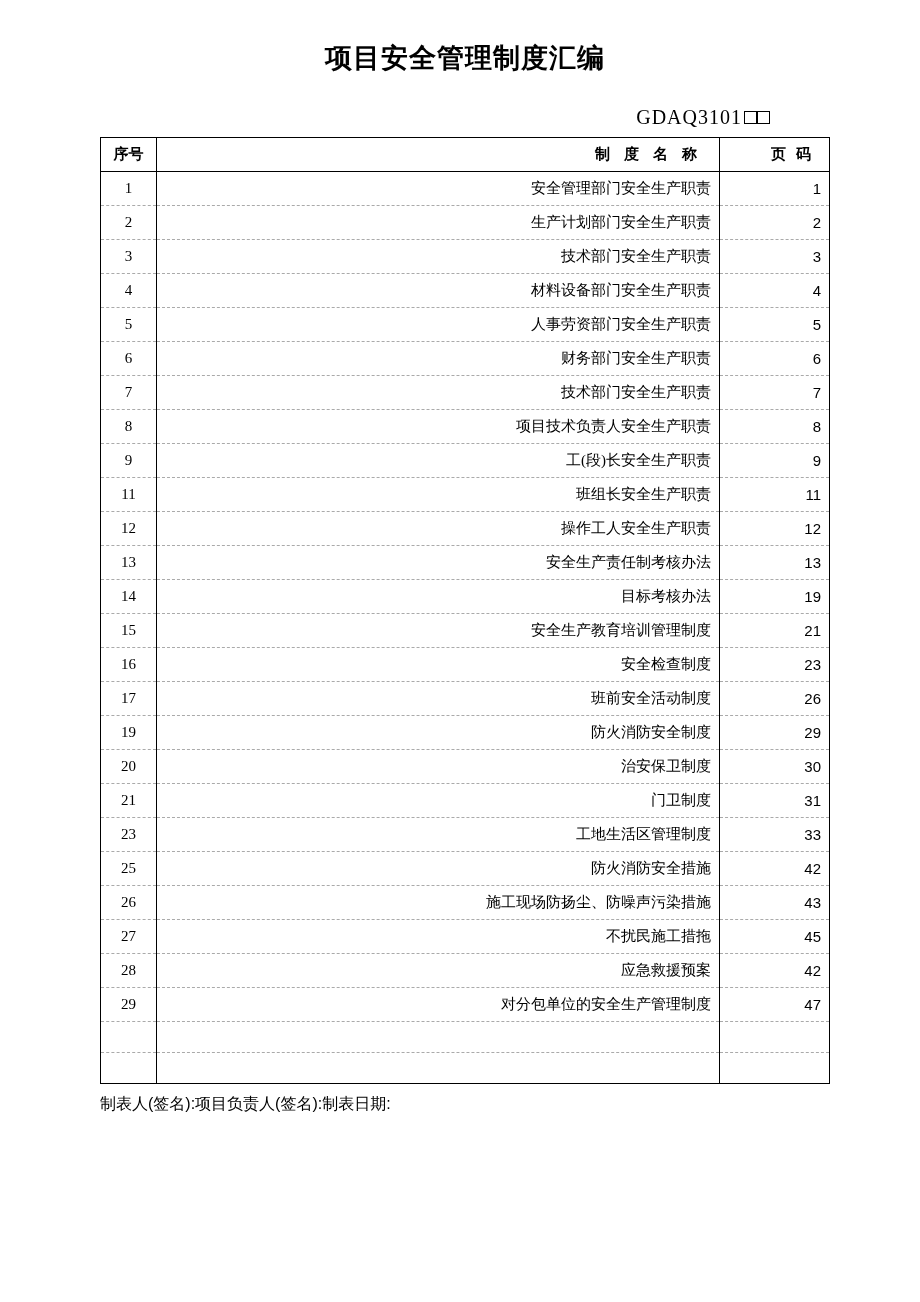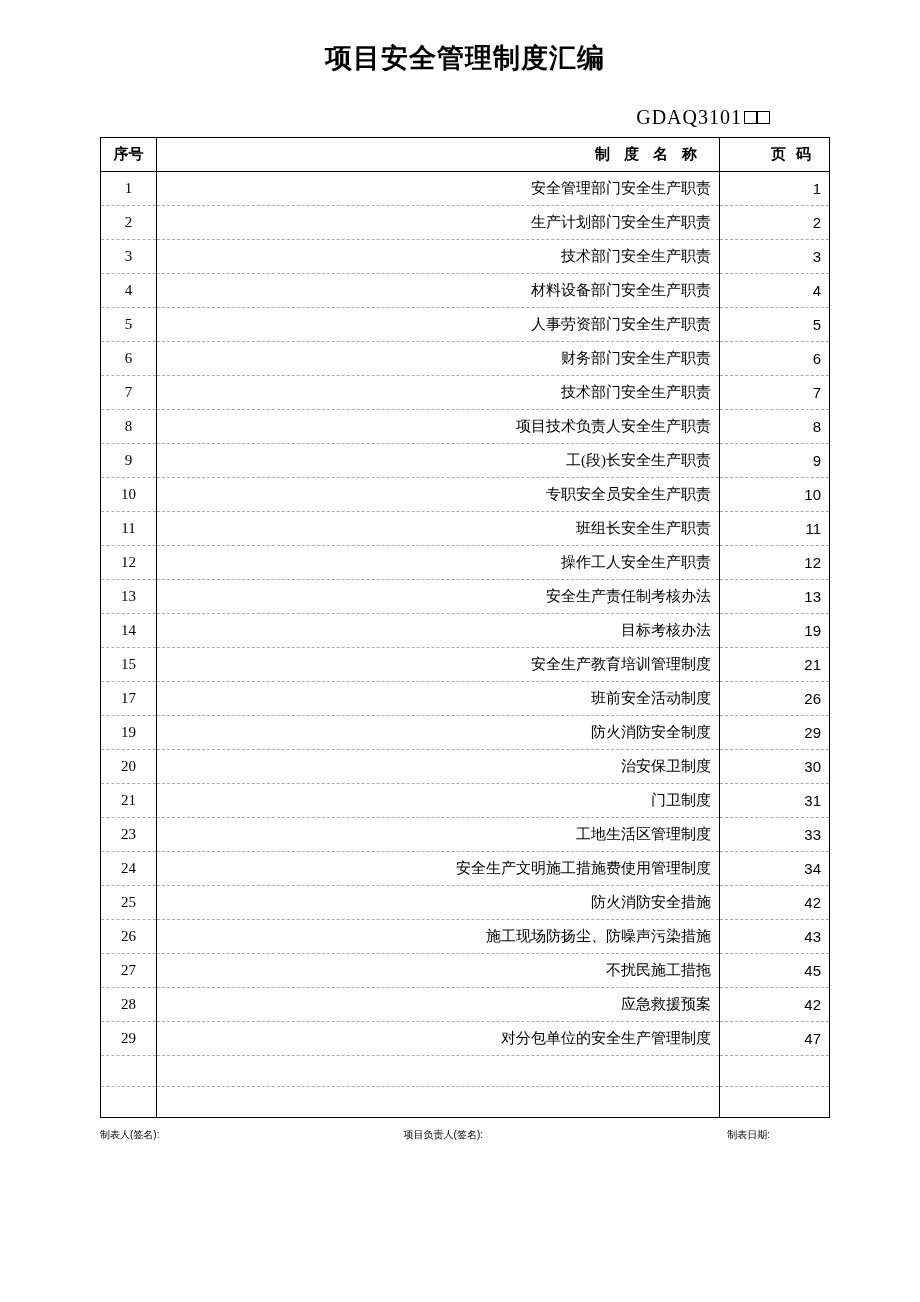--- a/index.html
+++ b/index.html
@@ -86,24 +86,23 @@
       font-family: "SimHei", sans-serif;
     }
     thead .col-seq {
       font-family: "SimHei", sans-serif;
     }
     .empty-row td {
       height: 31px;
     }
     .footer {
       margin-top: 10px;
-      font-size: 10px;
+      font-size: 16px;
       font-family: "SimHei", "黑体", sans-serif;
       display: flex;
-      justify-content: space-between;
       padding-right: 60px;
     }
     .footer span {
       display: inline-block;
     }
   </style>
 </head>
 <body>
 
 <h1 class="title">项目安全管理制度汇编</h1>
@@ -160,25 +159,20 @@
         <td class="col-seq">8</td>
         <td class="col-name">项目技术负责人安全生产职责</td>
         <td class="col-page">8</td>
       </tr>
       <tr>
         <td class="col-seq">9</td>
         <td class="col-name">工(段)长安全生产职责</td>
         <td class="col-page">9</td>
       </tr>
       <tr>
-        <td class="col-seq">10</td>
-        <td class="col-name">专职安全员安全生产职责</td>
-        <td class="col-page">10</td>
-      </tr>
-      <tr>
         <td class="col-seq">11</td>
         <td class="col-name">班组长安全生产职责</td>
         <td class="col-page">11</td>
       </tr>
       <tr>
         <td class="col-seq">12</td>
         <td class="col-name">操作工人安全生产职责</td>
         <td class="col-page">12</td>
       </tr>
       <tr>
@@ -190,20 +184,25 @@
         <td class="col-seq">14</td>
         <td class="col-name">目标考核办法</td>
         <td class="col-page">19</td>
       </tr>
       <tr>
         <td class="col-seq">15</td>
         <td class="col-name">安全生产教育培训管理制度</td>
         <td class="col-page">21</td>
       </tr>
       <tr>
+        <td class="col-seq">16</td>
+        <td class="col-name">安全检查制度</td>
+        <td class="col-page">23</td>
+      </tr>
+      <tr>
         <td class="col-seq">17</td>
         <td class="col-name">班前安全活动制度</td>
         <td class="col-page">26</td>
       </tr>
       <tr>
         <td class="col-seq">19</td>
         <td class="col-name">防火消防安全制度</td>
         <td class="col-page">29</td>
       </tr>
       <tr>
@@ -213,25 +212,20 @@
       </tr>
       <tr>
         <td class="col-seq">21</td>
         <td class="col-name">门卫制度</td>
         <td class="col-page">31</td>
       </tr>
       <tr>
         <td class="col-seq">23</td>
         <td class="col-name">工地生活区管理制度</td>
         <td class="col-page">33</td>
-      </tr>
-      <tr>
-        <td class="col-seq">24</td>
-        <td class="col-name">安全生产文明施工措施费使用管理制度</td>
-        <td class="col-page">34</td>
       </tr>
       <tr>
         <td class="col-seq">25</td>
         <td class="col-name">防火消防安全措施</td>
         <td class="col-page">42</td>
       </tr>
       <tr>
         <td class="col-seq">26</td>
         <td class="col-name">施工现场防扬尘、防噪声污染措施</td>
         <td class="col-page">43</td>

